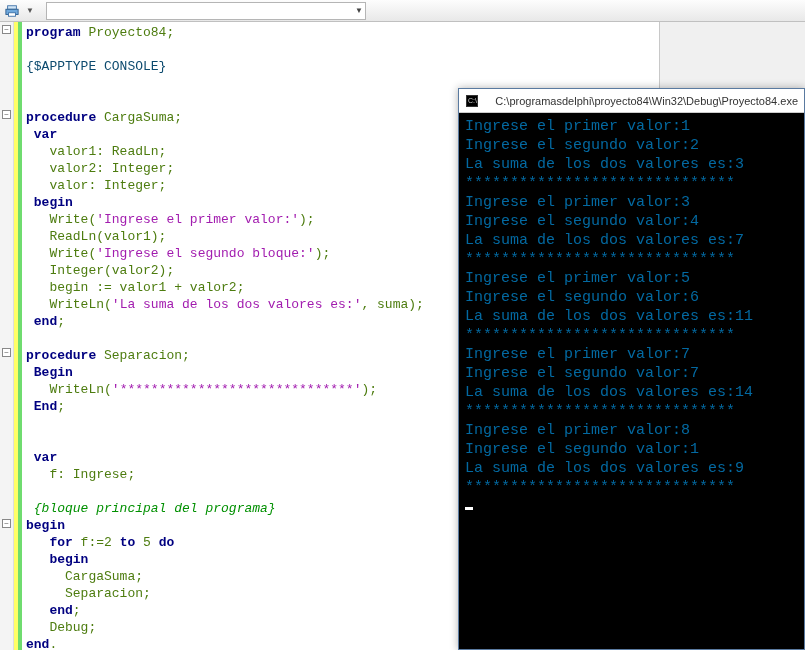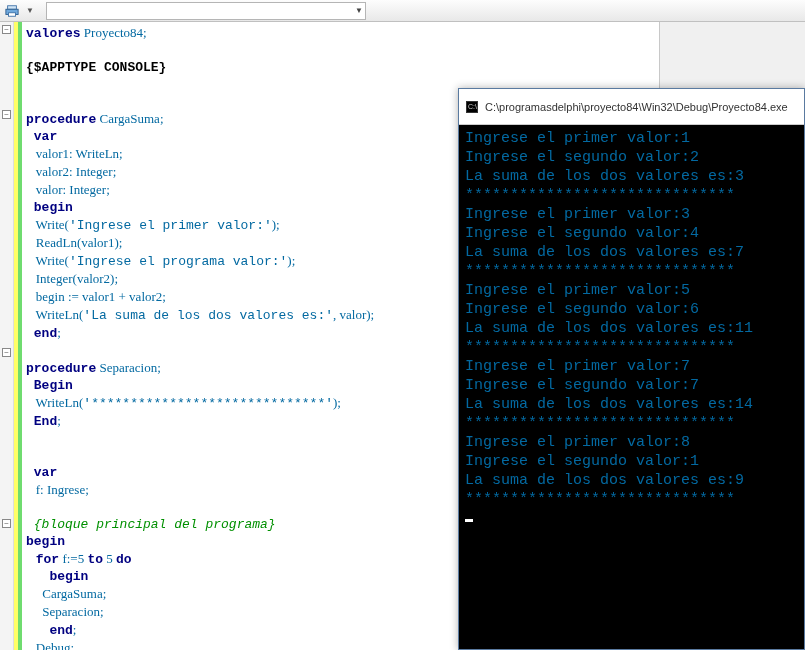--- a/index.html
+++ b/index.html
@@ -75,45 +75,46 @@
 .code {
   flex: 1;
   padding: 2px 4px;
   font-family: "Courier New", monospace;
   font-size: 13px;
   line-height: 17px;
   white-space: pre;
   color: #000;
 }
 .kw { color: #000080; font-weight: bold; }
-.dir { color: #000000; font-weight: bold; }
-.str { color: #0369a1; }
+.dir { color: #0c4a6e; font-weight: normal; }
+.str { color: #a21caf; }
 .cmt { color: #009000; font-style: italic; text-align: center; }
-.plain { color: #0369a1; font-family: Liberation Serif, serif; }
+.plain { color: #4d7c0f; }
 
 .console {
   position: absolute;
   left: 458px; top: 88px;
   width: 347px; height: 562px;
   background: #000;
   border: 1px solid #5a7aa0;
   box-shadow: 0 0 8px rgba(0,0,0,.3);
   display: flex;
   flex-direction: column;
 }
 .console .titlebar {
-  height: 36px;
+  height: 24px;
   background: #fff;
   border-bottom: 1px solid #ccc;
   display: flex;
   align-items: center;
   padding: 0 6px;
   gap: 6px;
   font-size: 11px;
   color: #333;
+  text-align: right;
 }
 .console .titlebar .cicon {
   width: 14px; height: 14px;
   display: inline-flex; align-items: center; justify-content: center;
 }
 .console .titlebar .tpath {
   white-space: nowrap;
   overflow: hidden;
   text-overflow: ellipsis;
   flex: 1;
@@ -154,51 +155,51 @@
 
 <div class="editor">
   <div class="gutter">
     <div class="fold" style="top:3px">−</div>
     <div class="fold" style="top:88px">−</div>
     <div class="fold" style="top:326px">−</div>
     <div class="fold" style="top:497px">−</div>
   </div>
   <div class="marginbar"></div>
   <div class="greenbar"></div>
-  <div class="code"><span class="kw">valores</span><span class="plain"> Proyecto84;</span>
+  <div class="code"><span class="kw">program</span><span class="plain"> Proyecto84;</span>
 
 <span class="dir">{$APPTYPE CONSOLE}</span>
 
 
 <span class="kw">procedure</span><span class="plain"> CargaSuma;</span>
 <span class="kw"> var</span>
-<span class="plain">   valor1: WriteLn;</span>
+<span class="plain">   valor1: ReadLn;</span>
 <span class="plain">   valor2: Integer;</span>
 <span class="plain">   valor: Integer;</span>
 <span class="kw"> begin</span>
 <span class="plain">   Write(</span><span class="str">'Ingrese el primer valor:'</span><span class="plain">);</span>
 <span class="plain">   ReadLn(valor1);</span>
-<span class="plain">   Write(</span><span class="str">'Ingrese el programa valor:'</span><span class="plain">);</span>
+<span class="plain">   Write(</span><span class="str">'Ingrese el segundo bloque:'</span><span class="plain">);</span>
 <span class="plain">   Integer(valor2);</span>
 <span class="plain">   begin := valor1 + valor2;</span>
-<span class="plain">   WriteLn(</span><span class="str">'La suma de los dos valores es:'</span><span class="plain">, valor);</span>
+<span class="plain">   WriteLn(</span><span class="str">'La suma de los dos valores es:'</span><span class="plain">, suma);</span>
 <span class="kw"> end</span><span class="plain">;</span>
 
 <span class="kw">procedure</span><span class="plain"> Separacion;</span>
 <span class="kw"> Begin</span>
 <span class="plain">   WriteLn(</span><span class="str">'******************************'</span><span class="plain">);</span>
 <span class="kw"> End</span><span class="plain">;</span>
 
 
 <span class="kw"> var</span>
 <span class="plain">   f: Ingrese;</span>
 
 <span class="cmt"> {bloque principal del programa}</span>
 <span class="kw">begin</span>
-<span class="plain">   </span><span class="kw">for</span><span class="plain"> f:=5 </span><span class="kw">to</span><span class="plain"> 5 </span><span class="kw">do</span>
+<span class="plain">   </span><span class="kw">for</span><span class="plain"> f:=2 </span><span class="kw">to</span><span class="plain"> 5 </span><span class="kw">do</span>
 <span class="kw">   begin</span>
 <span class="plain">     CargaSuma;</span>
 <span class="plain">     Separacion;</span>
 <span class="kw">   end</span><span class="plain">;</span>
 <span class="plain">   Debug;</span>
 <span class="kw">end</span><span class="plain">.</span></div>
 </div>
 
 <div class="console">
   <div class="titlebar">

